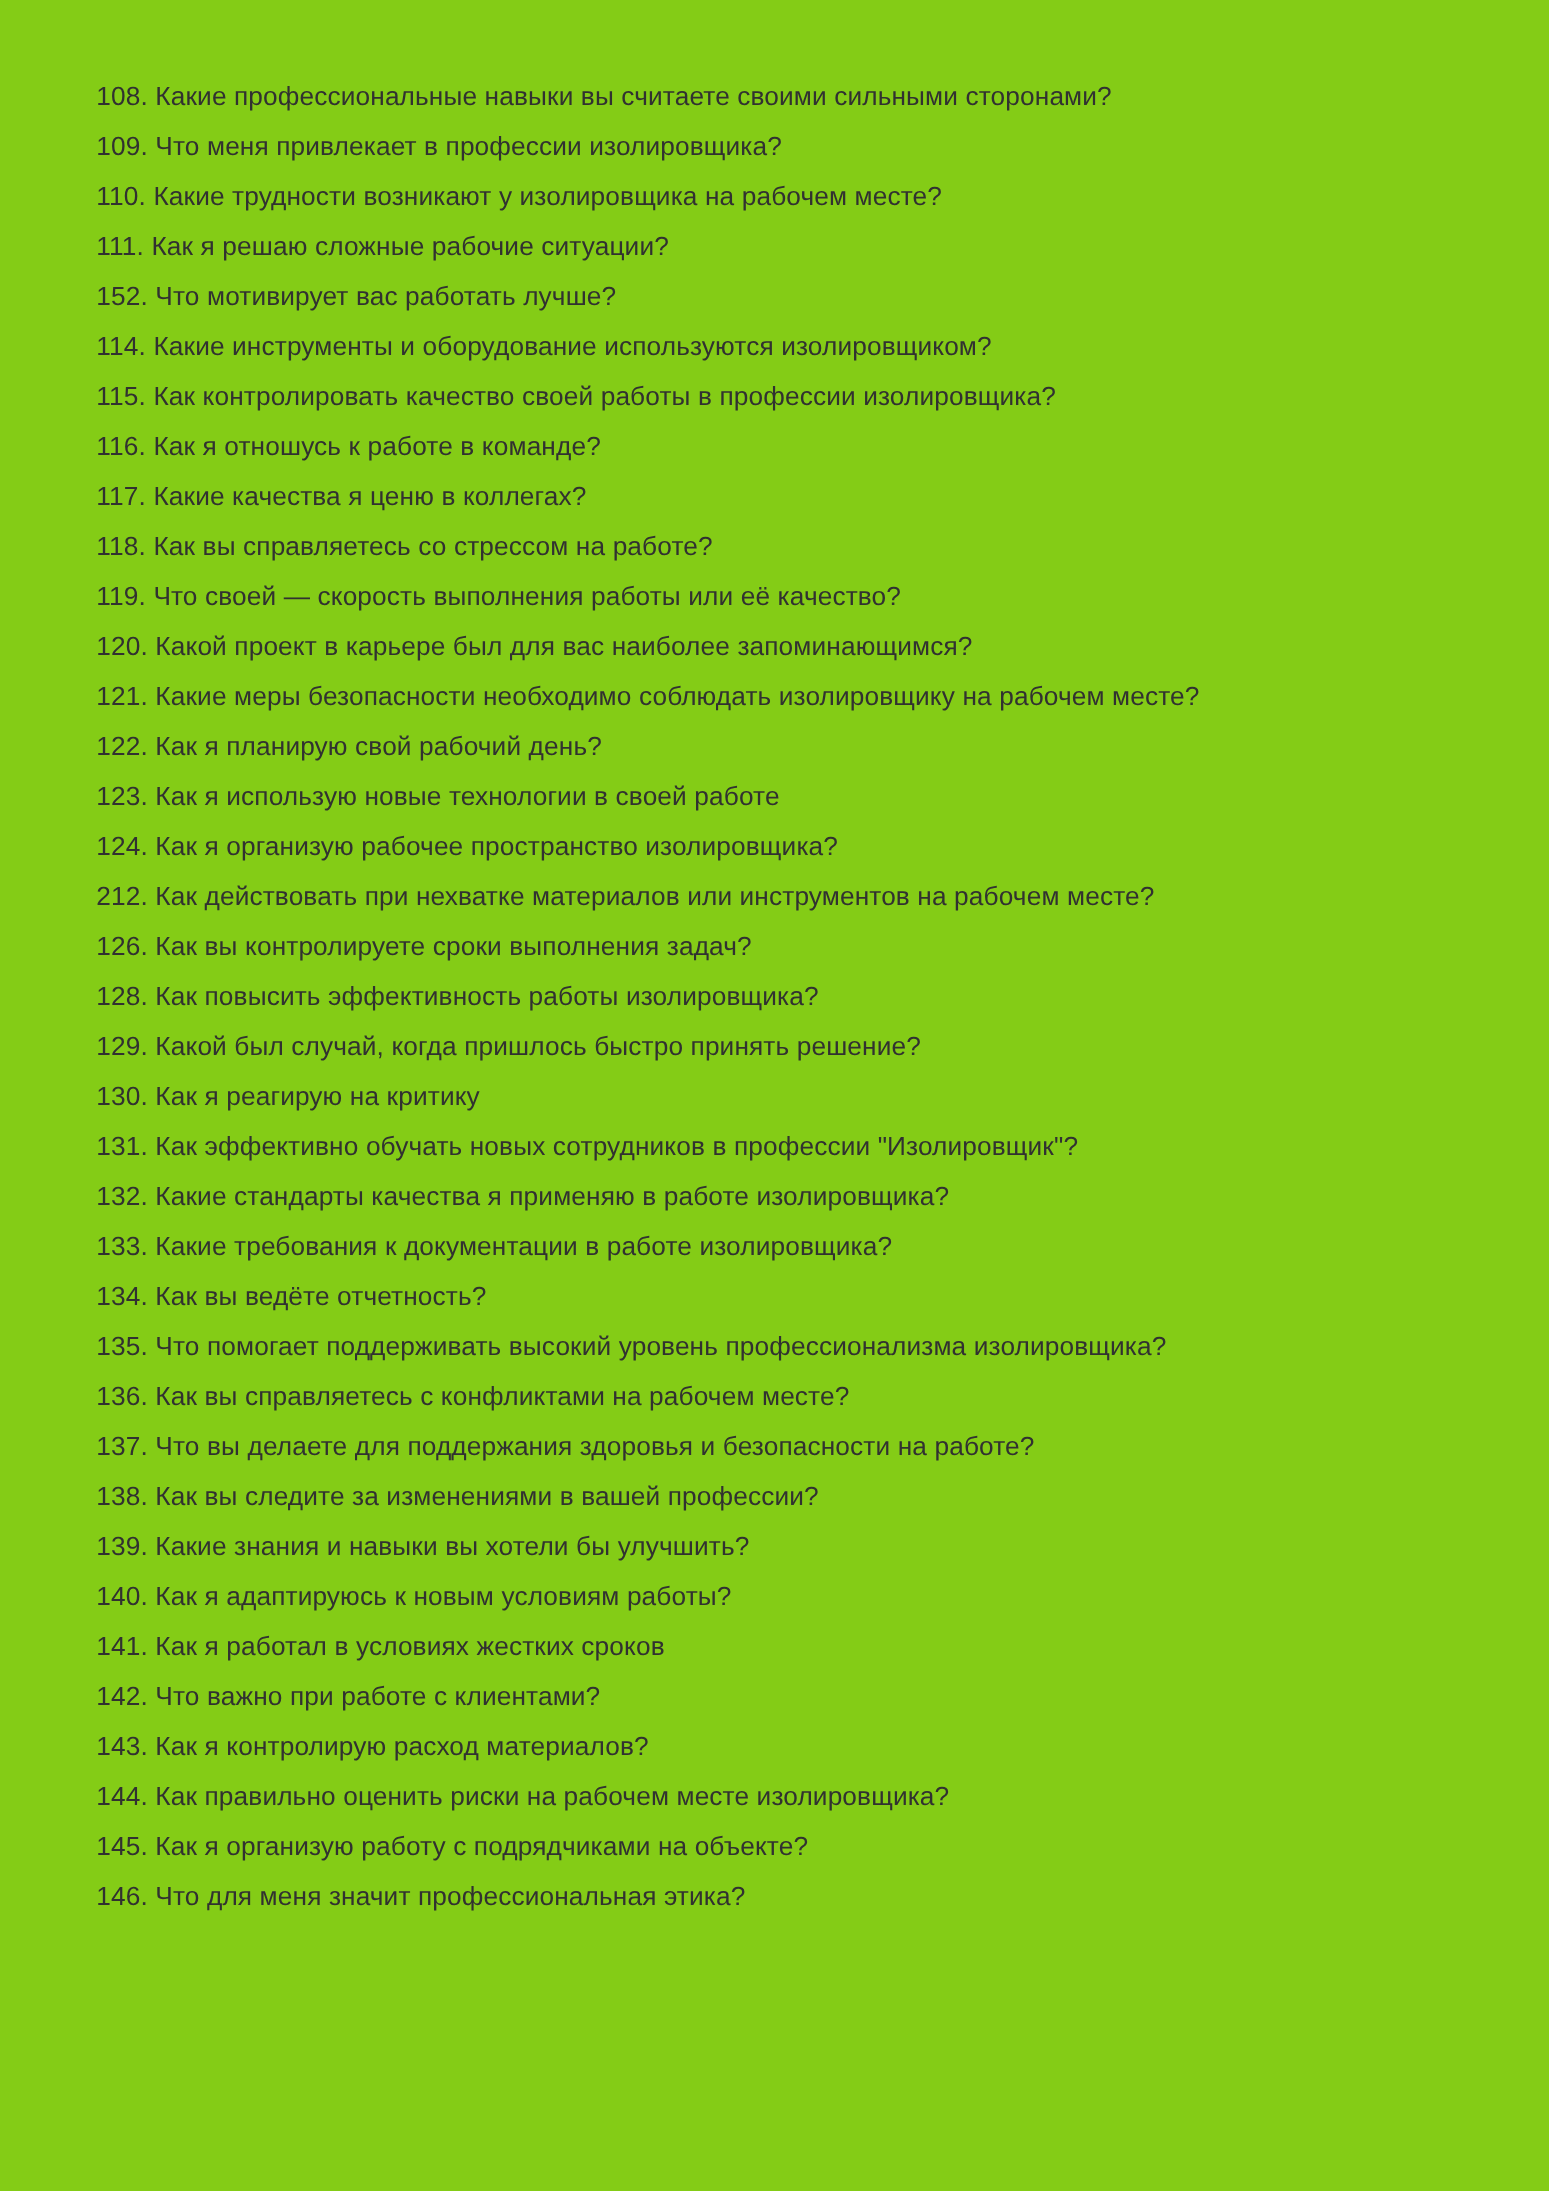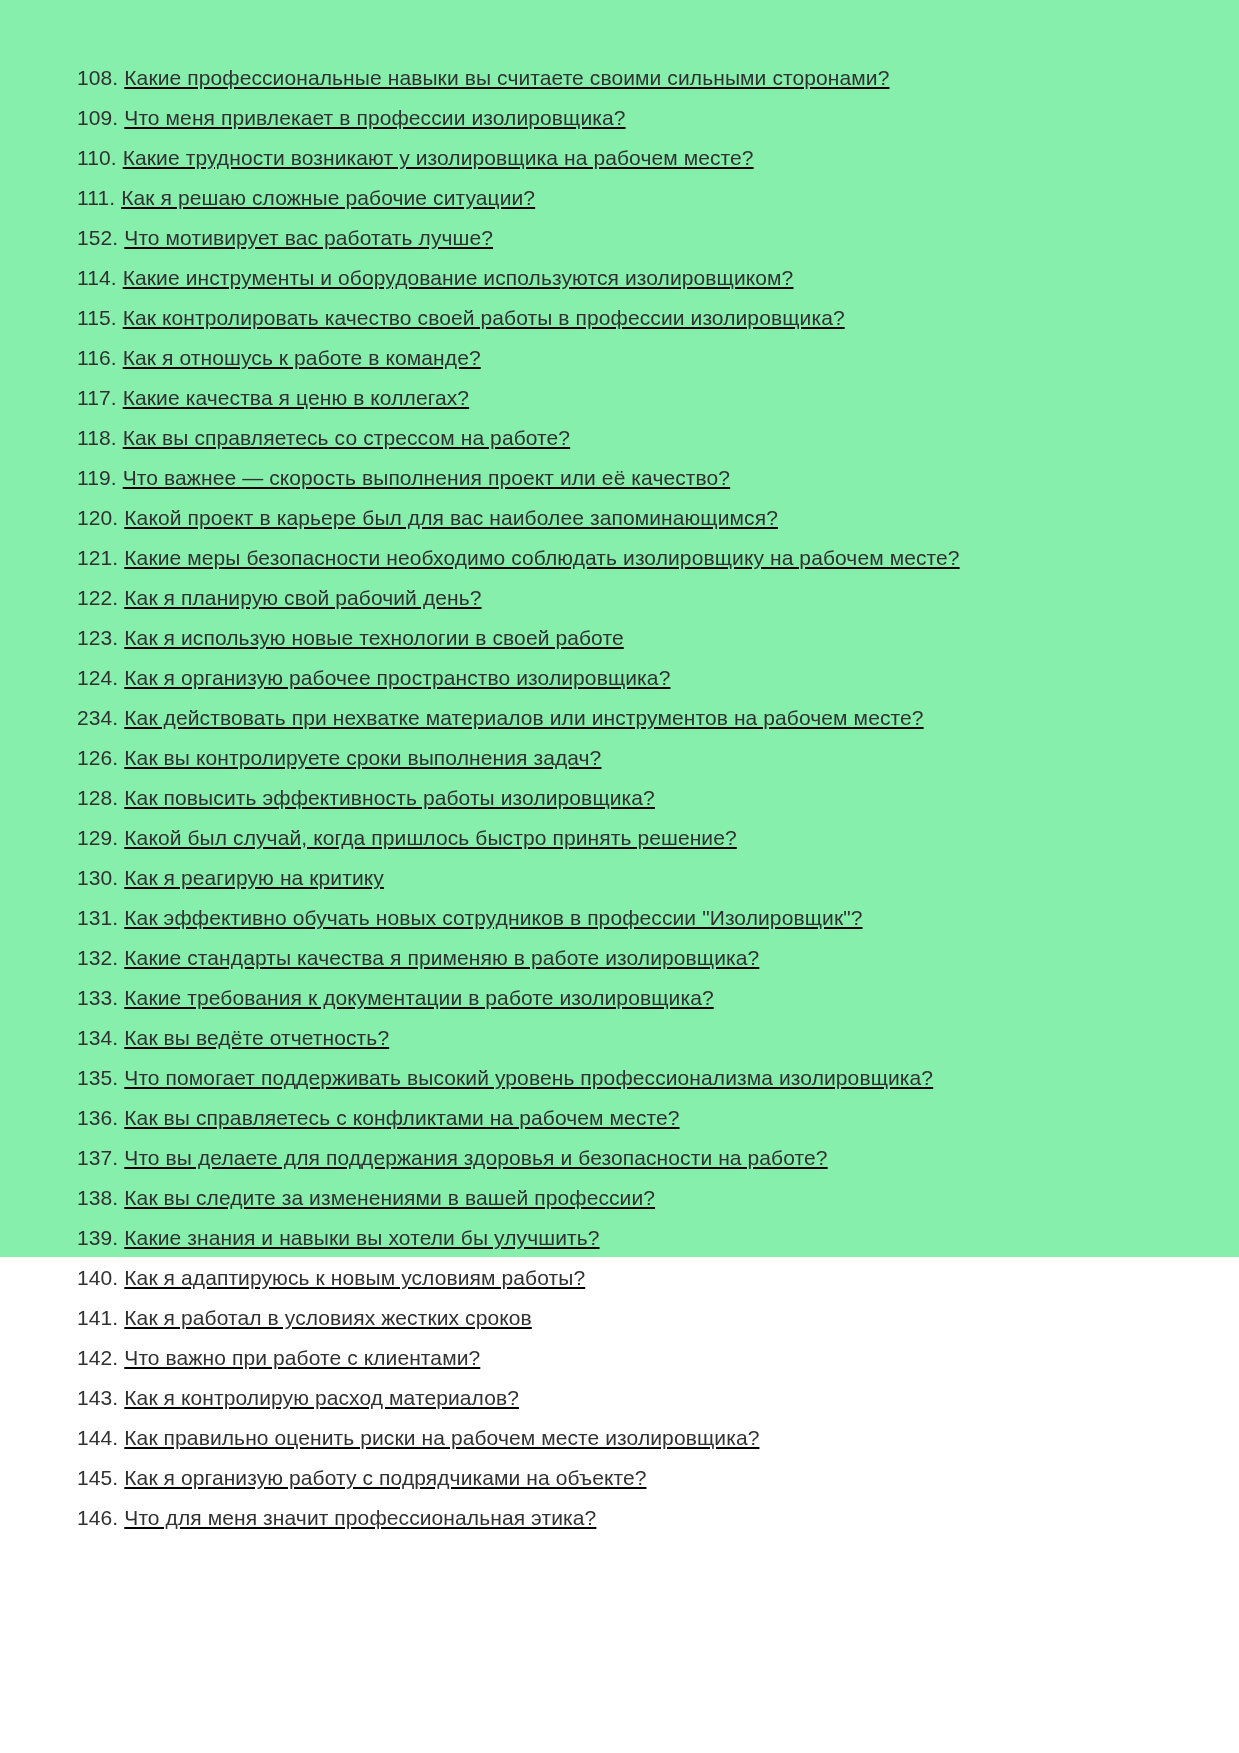--- a/index.html
+++ b/index.html
@@ -9,24 +9,23 @@
   }
   body {
     width: 1239px;
     height: 1753px;
     overflow: hidden;
     font-family: "Liberation Sans", "DejaVu Sans", sans-serif;
   }
   .page {
     box-sizing: border-box;
     width: 1239px;
-    height: 1257px;
-    background: #86efac;
+    height: 1753px;
+    background: #84cc16;
     padding: 58px 40px 0 77px;
-    text-decoration: underline;
   }
   .questions {
     margin: 0;
     padding: 0;
     list-style: none;
   }
   .question-row {
     font-size: 21px;
     line-height: 40px;
     color: #313131;
@@ -47,27 +46,27 @@
       <div class="question-row"><span class="q-num">108.</span><span class="q-text">Какие профессиональные навыки вы считаете своими сильными сторонами?</span></div>
       <div class="question-row"><span class="q-num">109.</span><span class="q-text">Что меня привлекает в профессии изолировщика?</span></div>
       <div class="question-row"><span class="q-num">110.</span><span class="q-text">Какие трудности возникают у изолировщика на рабочем месте?</span></div>
       <div class="question-row"><span class="q-num">111.</span><span class="q-text">Как я решаю сложные рабочие ситуации?</span></div>
       <div class="question-row"><span class="q-num">152.</span><span class="q-text">Что мотивирует вас работать лучше?</span></div>
       <div class="question-row"><span class="q-num">114.</span><span class="q-text">Какие инструменты и оборудование используются изолировщиком?</span></div>
       <div class="question-row"><span class="q-num">115.</span><span class="q-text">Как контролировать качество своей работы в профессии изолировщика?</span></div>
       <div class="question-row"><span class="q-num">116.</span><span class="q-text">Как я отношусь к работе в команде?</span></div>
       <div class="question-row"><span class="q-num">117.</span><span class="q-text">Какие качества я ценю в коллегах?</span></div>
       <div class="question-row"><span class="q-num">118.</span><span class="q-text">Как вы справляетесь со стрессом на работе?</span></div>
-      <div class="question-row"><span class="q-num">119.</span><span class="q-text">Что важнее — скорость выполнения проект или её качество?</span></div>
+      <div class="question-row"><span class="q-num">119.</span><span class="q-text">Что своей — скорость выполнения работы или её качество?</span></div>
       <div class="question-row"><span class="q-num">120.</span><span class="q-text">Какой проект в карьере был для вас наиболее запоминающимся?</span></div>
       <div class="question-row"><span class="q-num">121.</span><span class="q-text">Какие меры безопасности необходимо соблюдать изолировщику на рабочем месте?</span></div>
       <div class="question-row"><span class="q-num">122.</span><span class="q-text">Как я планирую свой рабочий день?</span></div>
       <div class="question-row"><span class="q-num">123.</span><span class="q-text">Как я использую новые технологии в своей работе</span></div>
       <div class="question-row"><span class="q-num">124.</span><span class="q-text">Как я организую рабочее пространство изолировщика?</span></div>
-      <div class="question-row"><span class="q-num">234.</span><span class="q-text">Как действовать при нехватке материалов или инструментов на рабочем месте?</span></div>
+      <div class="question-row"><span class="q-num">212.</span><span class="q-text">Как действовать при нехватке материалов или инструментов на рабочем месте?</span></div>
       <div class="question-row"><span class="q-num">126.</span><span class="q-text">Как вы контролируете сроки выполнения задач?</span></div>
       <div class="question-row"><span class="q-num">128.</span><span class="q-text">Как повысить эффективность работы изолировщика?</span></div>
       <div class="question-row"><span class="q-num">129.</span><span class="q-text">Какой был случай, когда пришлось быстро принять решение?</span></div>
       <div class="question-row"><span class="q-num">130.</span><span class="q-text">Как я реагирую на критику</span></div>
       <div class="question-row"><span class="q-num">131.</span><span class="q-text">Как эффективно обучать новых сотрудников в профессии "Изолировщик"?</span></div>
       <div class="question-row"><span class="q-num">132.</span><span class="q-text">Какие стандарты качества я применяю в работе изолировщика?</span></div>
       <div class="question-row"><span class="q-num">133.</span><span class="q-text">Какие требования к документации в работе изолировщика?</span></div>
       <div class="question-row"><span class="q-num">134.</span><span class="q-text">Как вы ведёте отчетность?</span></div>
       <div class="question-row"><span class="q-num">135.</span><span class="q-text">Что помогает поддерживать высокий уровень профессионализма изолировщика?</span></div>
       <div class="question-row"><span class="q-num">136.</span><span class="q-text">Как вы справляетесь с конфликтами на рабочем месте?</span></div>

